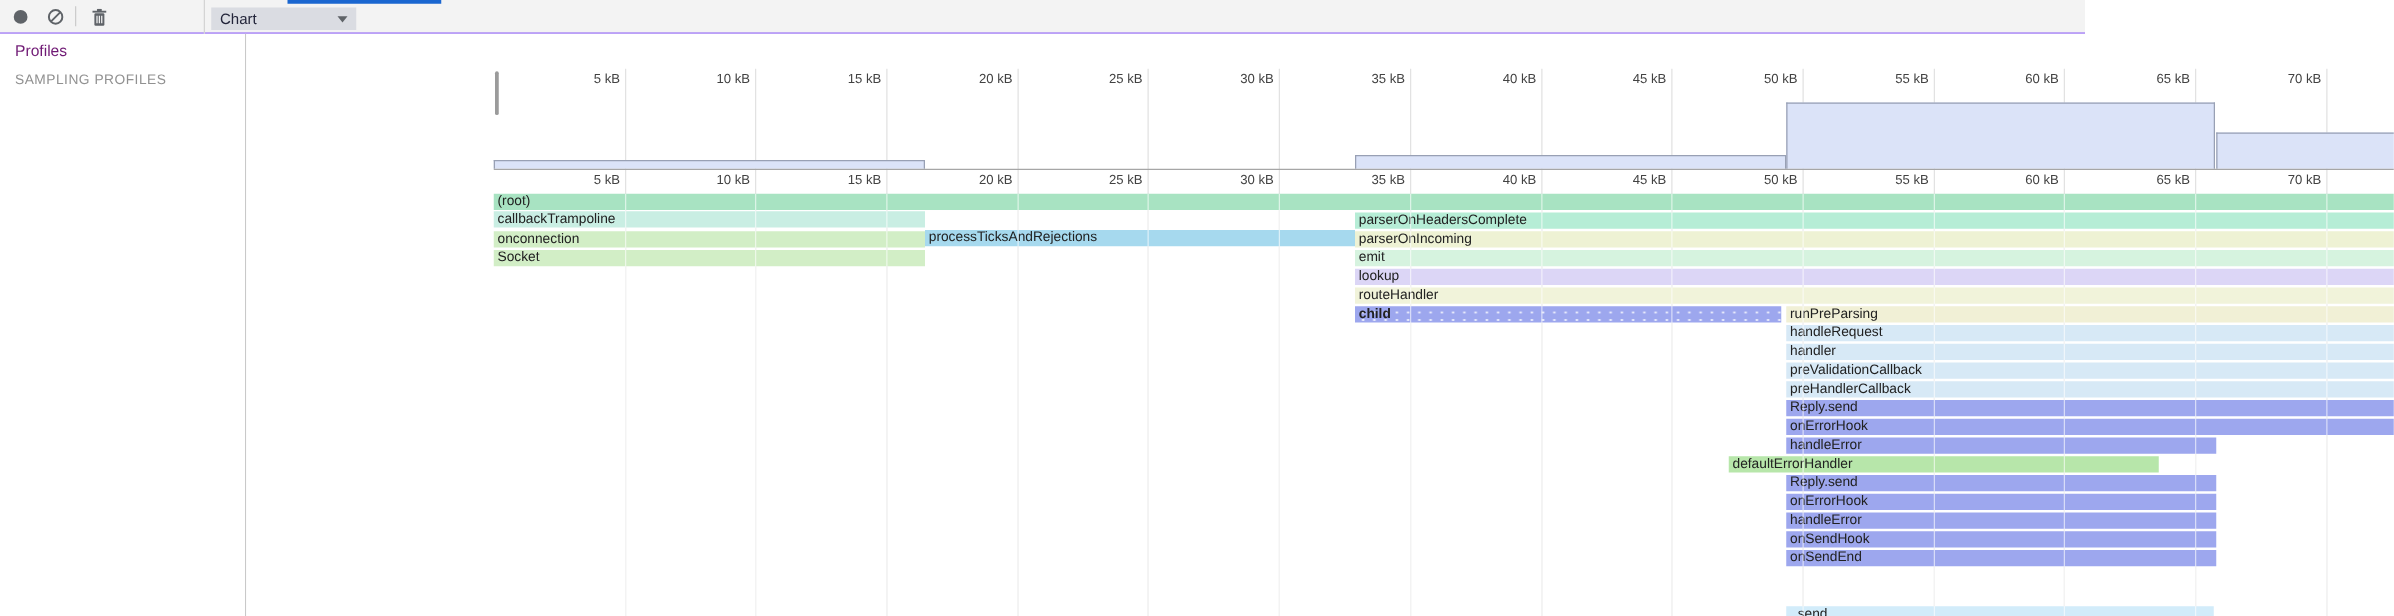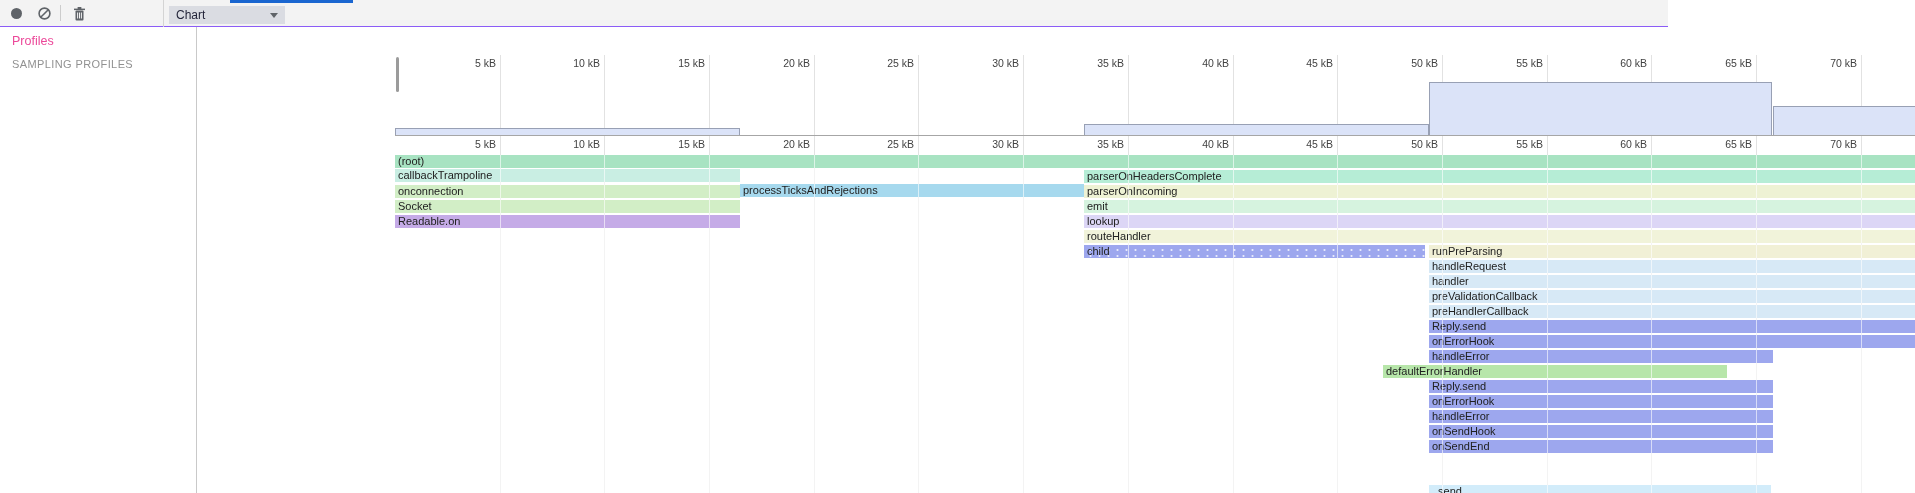--- a/index.html
+++ b/index.html
@@ -34,21 +34,21 @@
     border-left:4px solid transparent;border-right:4px solid transparent;
     border-top:5px solid #5f6368;
   }
   #tab-indicator{position:absolute;left:230px;top:0;width:123px;height:3px;background:#1a66d0;}
 
   
   #sidebar{
     position:absolute;left:0;top:27px;width:197px;height:466px;
     background:#ffffff;border-right:1px solid #c9c9c9;box-sizing:border-box;
   }
-  #sidebar-title{position:absolute;left:12px;top:7px;font-size:12.5px;color:#ec4899;}
+  #sidebar-title{position:absolute;left:12px;top:7px;font-size:12.5px;color:#701a75;}
   #sidebar-section{position:absolute;left:12px;top:31px;font-size:11px;color:#919191;letter-spacing:.4px;}
   #profile-row{
     position:absolute;left:0;top:57px;width:197px;height:28px;
     background:#dbdbdb;cursor:pointer;
   }
   #profile-icon{position:absolute;left:14px;top:5px;width:18px;height:18px;}
   #profile-name{position:absolute;left:39px;top:7px;font-size:12.5px;color:#303030;}
   #profile-save{
     position:absolute;right:5px;top:7px;font-size:12.5px;color:#454545;
     text-decoration:underline;cursor:pointer;
@@ -67,21 +67,21 @@
     position:absolute;background:#dbe3f8;border:1px solid #98a0b4;border-bottom:none;
     box-sizing:border-box;z-index:1;cursor:ew-resize;
   }
   .frame{
     position:absolute;height:13px;box-sizing:border-box;z-index:1;
     font-size:11px;line-height:13px;color:#212121;
     padding-left:3px;white-space:nowrap;overflow:hidden;cursor:pointer;
   }
   .frame.dotted{
     background-image:radial-gradient(rgba(255,255,255,.75) 1px, transparent 1.4px);
-    background-size:9px 6px;background-position:2px 2px;
+    background-size:9px 6px;background-position:2px 2px;font-weight:bold;
   }
   #v-scroll-thumb{position:absolute;width:3px;background:#9b9b9b;z-index:4;border-radius:2px;}
 </style>
 </head>
 <body>
 
 <div id="app">
 
   <div id="toolbar">
     <div class="tb-btn" id="record-btn" title="">
@@ -169,21 +169,20 @@
         <div class="tick-label" style="left: 1604px; top: 111px;">70 kB</div>
         <div class="tick-label" style="left: 1708px; top: 111px;">75 kB</div>
         <div class="frame" style="left: 198px; width: 1717px; top: 128px; background-color: rgb(168, 227, 194);"><span>(root)</span></div>
         <div class="frame" style="left: 198px; width: 345px; top: 142px; background-color: rgb(201, 238, 227);"><span>callbackTrampoline</span></div>
         <div class="frame" style="left: 543px; width: 344px; top: 157px; background-color: rgb(166, 217, 238);"><span>processTicksAndRejections</span></div>
         <div class="frame" style="left: 887px; width: 1028px; top: 143px; background-color: rgb(182, 237, 214);"><span>parserOnHeadersComplete</span></div>
         <div class="frame" style="left: 198px; width: 345px; top: 158px; background-color: rgb(210, 238, 198);"><span>onconnection</span></div>
         <div class="frame" style="left: 887px; width: 1028px; top: 158px; background-color: rgb(238, 242, 212);"><span>parserOnIncoming</span></div>
         <div class="frame" style="left: 198px; width: 345px; top: 173px; background-color: rgb(210, 238, 198);"><span>Socket</span></div>
         <div class="frame" style="left: 887px; width: 1028px; top: 173px; background-color: rgb(214, 243, 223);"><span>emit</span></div>
-        <div class="frame" style="left: 198px; width: 345px; top: 188px; background-color: rgb(197, 171, 231);"><span>Readable.on</span></div>
         <div class="frame" style="left: 887px; width: 1028px; top: 188px; background-color: rgb(220, 214, 246);"><span>lookup</span></div>
         <div class="frame" style="left: 887px; width: 1028px; top: 203px; background-color: rgb(241, 243, 218);"><span>routeHandler</span></div>
         <div class="frame dotted" style="left: 887px; width: 341px; top: 218px; background-color: rgb(157, 167, 238);"><span>child</span></div>
         <div class="frame" style="left: 1232px; width: 683px; top: 218px; background-color: rgb(241, 240, 214);"><span>runPreParsing</span></div>
         <div class="frame" style="left: 1232px; width: 683px; top: 233px; background-color: rgb(215, 233, 246);"><span>handleRequest</span></div>
         <div class="frame" style="left: 1232px; width: 683px; top: 248px; background-color: rgb(215, 233, 246);"><span>handler</span></div>
         <div class="frame" style="left: 1232px; width: 683px; top: 263px; background-color: rgb(215, 233, 246);"><span>preValidationCallback</span></div>
         <div class="frame" style="left: 1232px; width: 683px; top: 278px; background-color: rgb(215, 233, 246);"><span>preHandlerCallback</span></div>
         <div class="frame" style="left: 1232px; width: 683px; top: 293px; background-color: rgb(157, 167, 238);"><span>Reply.send</span></div>
         <div class="frame" style="left: 1232px; width: 683px; top: 308px; background-color: rgb(157, 167, 238);"><span>onErrorHook</span></div>

